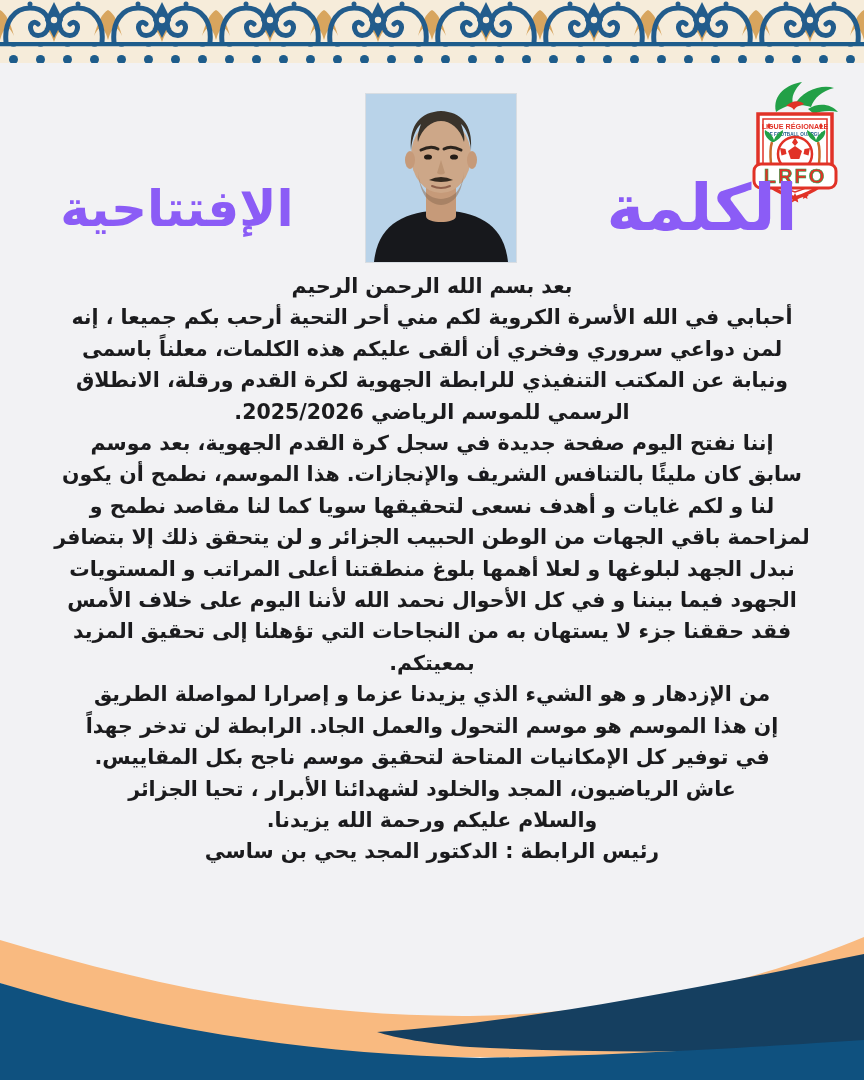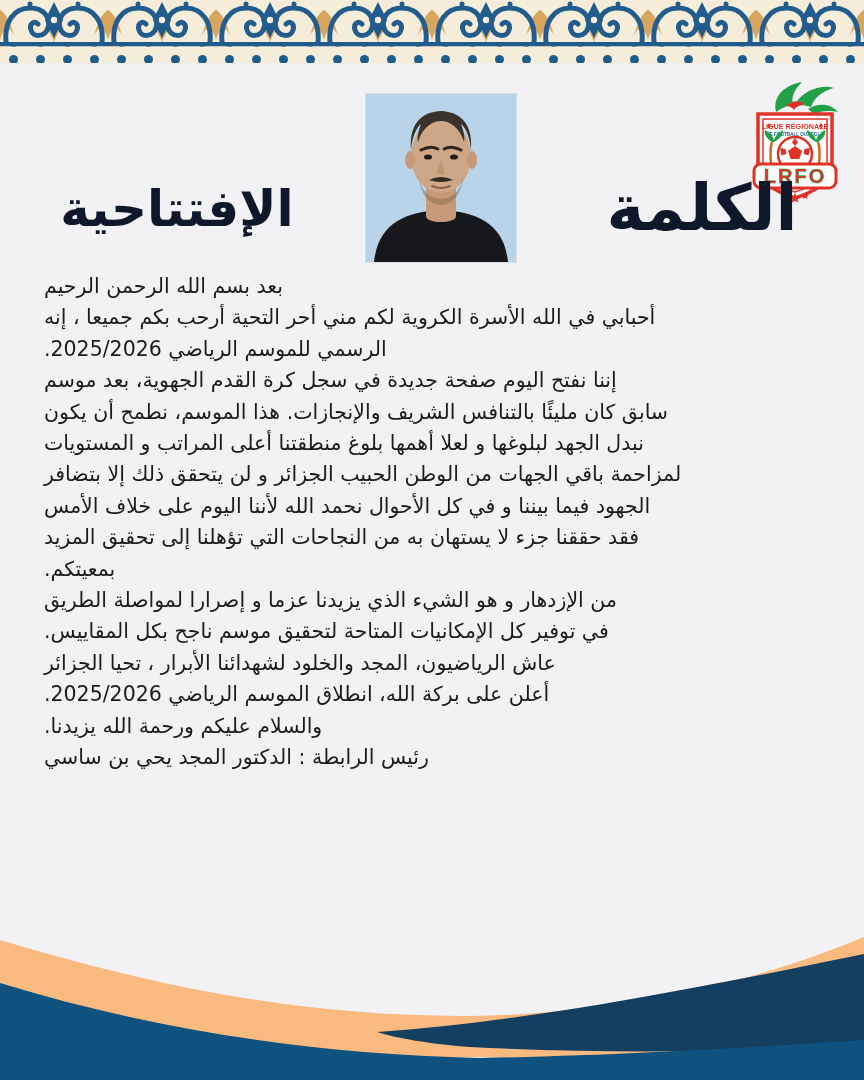--- a/index.html
+++ b/index.html
@@ -12,38 +12,38 @@
   }
   
   .ornament{position:absolute;top:0;left:0;width:864px;height:63px;}
   
   .logo{position:absolute;top:82px;left:742px;width:106px;height:124px;}
   
   .photo{position:absolute;top:94px;left:366px;width:150px;height:168px;box-shadow:0 0 0 1px #d8dde2;}
   
   .title{
     position:absolute;
-    color:#0f172a;
+    color:#8b5cf6;
     font-weight:bold;
     direction:rtl;
     text-align:center;
     letter-spacing:0;
     line-height:1;
   }
   .title-right{top:176px;right:12px;width:300px;font-size:64px;}
   .title-left{top:184px;left:18px;width:318px;font-size:50px;}
   
   .body-text{
     position:absolute;
     top:271px;left:44px;right:44px;
     direction:rtl;
-    text-align:left;
+    text-align:center;
     color:#1b1b1d;
     font-size:20.5px;
-    font-weight:normal;
+    font-weight:bold;
     line-height:31.4px;
   }
   .body-line{white-space:nowrap;}
   
   .bottom-waves{position:absolute;left:0;bottom:0;width:864px;height:150px;display:block;}
   .logo-name{font-family:"Liberation Sans","DejaVu Sans",sans-serif;font-weight:bold;}
 </style>
 </head>
 <body>
 
@@ -155,32 +155,35 @@
       <path d="M52,78 C54,96 62,104 75,105 C88,104 96,96 98,78 C96,100 88,110 75,111 C62,110 54,100 52,78 Z" fill="#8f7056" opacity="0.55"></path>
     </svg>
   </div>
 
   <div class="title title-right">الكلمة</div>
   <div class="title title-left">الإفتتاحية</div>
 
   <div class="body-text">
       <div class="body-line">بعد بسم الله الرحمن الرحيم</div>
       <div class="body-line">أحبابي في الله الأسرة الكروية لكم مني أحر التحية أرحب بكم جميعا ، إنه</div>
+      <div class="body-line">لمن دواعي سروري وفخري أن ألقى عليكم هذه الكلمات، معلناً باسمى</div>
+      <div class="body-line">ونيابة عن المكتب التنفيذي للرابطة الجهوية لكرة القدم ورقلة، الانطلاق</div>
       <div class="body-line">الرسمي للموسم الرياضي 2025/2026.</div>
       <div class="body-line">إننا نفتح اليوم صفحة جديدة في سجل كرة القدم الجهوية، بعد موسم</div>
       <div class="body-line">سابق كان مليئًا بالتنافس الشريف والإنجازات. هذا الموسم، نطمح أن يكون</div>
+      <div class="body-line">لنا و لكم غايات و أهدف نسعى لتحقيقها سويا كما لنا  مقاصد نطمح و</div>
+      <div class="body-line">لمزاحمة باقي الجهات من الوطن الحبيب الجزائر و لن يتحقق ذلك إلا بتضافر</div>
       <div class="body-line">نبدل الجهد لبلوغها و لعلا أهمها بلوغ منطقتنا أعلى المراتب و المستويات</div>
-      <div class="body-line">لمزاحمة باقي الجهات من الوطن الحبيب الجزائر و لن يتحقق ذلك إلا بتضافر</div>
       <div class="body-line">الجهود فيما بيننا و في كل الأحوال نحمد الله لأننا اليوم على خلاف الأمس</div>
       <div class="body-line">فقد حققنا جزء لا يستهان به من النجاحات التي تؤهلنا إلى تحقيق المزيد</div>
       <div class="body-line">بمعيتكم.</div>
       <div class="body-line">من الإزدهار و هو الشيء الذي يزيدنا عزما و إصرارا لمواصلة الطريق</div>
+      <div class="body-line">إن هذا الموسم هو موسم التحول والعمل الجاد. الرابطة لن تدخر جهداً</div>
       <div class="body-line">في توفير كل الإمكانيات المتاحة لتحقيق موسم ناجح بكل المقاييس.</div>
       <div class="body-line">عاش الرياضيون، المجد والخلود لشهدائنا الأبرار ، تحيا الجزائر</div>
-      <div class="body-line">أعلن على بركة الله، انطلاق الموسم الرياضي 2025/2026.</div>
       <div class="body-line">والسلام عليكم ورحمة الله يزيدنا.</div>
       <div class="body-line">رئيس الرابطة : الدكتور المجد يحي بن ساسي</div>
     </div>
 
   <svg class="bottom-waves" viewBox="0 0 864 150" preserveAspectRatio="none" xmlns="http://www.w3.org/2000/svg">
 
     <path fill="#f9ba80" d="M0,10 C150,55 300,87 470,86 C650,83 780,42 864,7 L864,120 C700,126 500,131 330,124 C200,117 90,85 0,53 Z"></path>
 
     <path fill="#153f60" d="M377,102 C520,92 680,62 864,24 L864,116 C740,122 600,124 470,117 C430,114 395,108 377,102 Z"></path>
 

